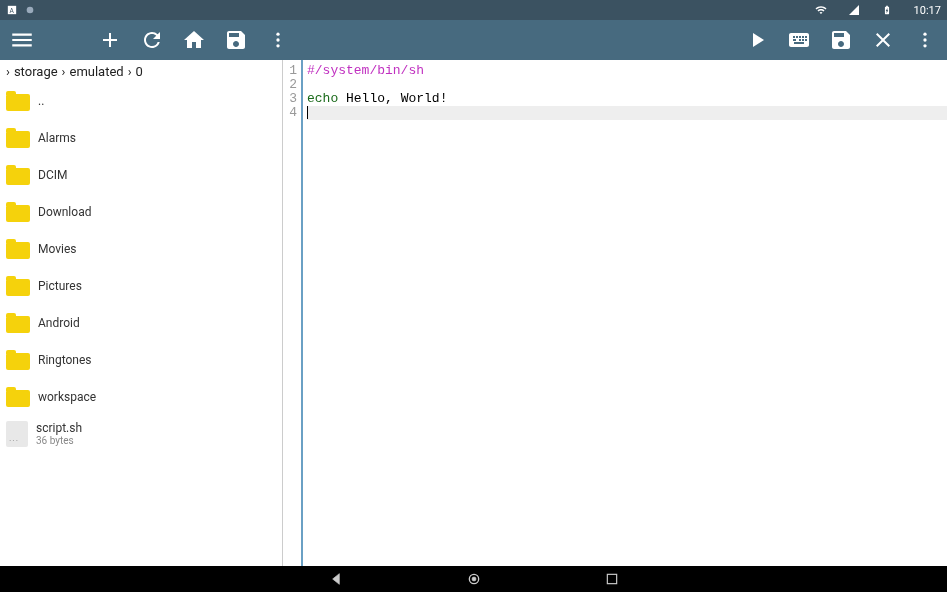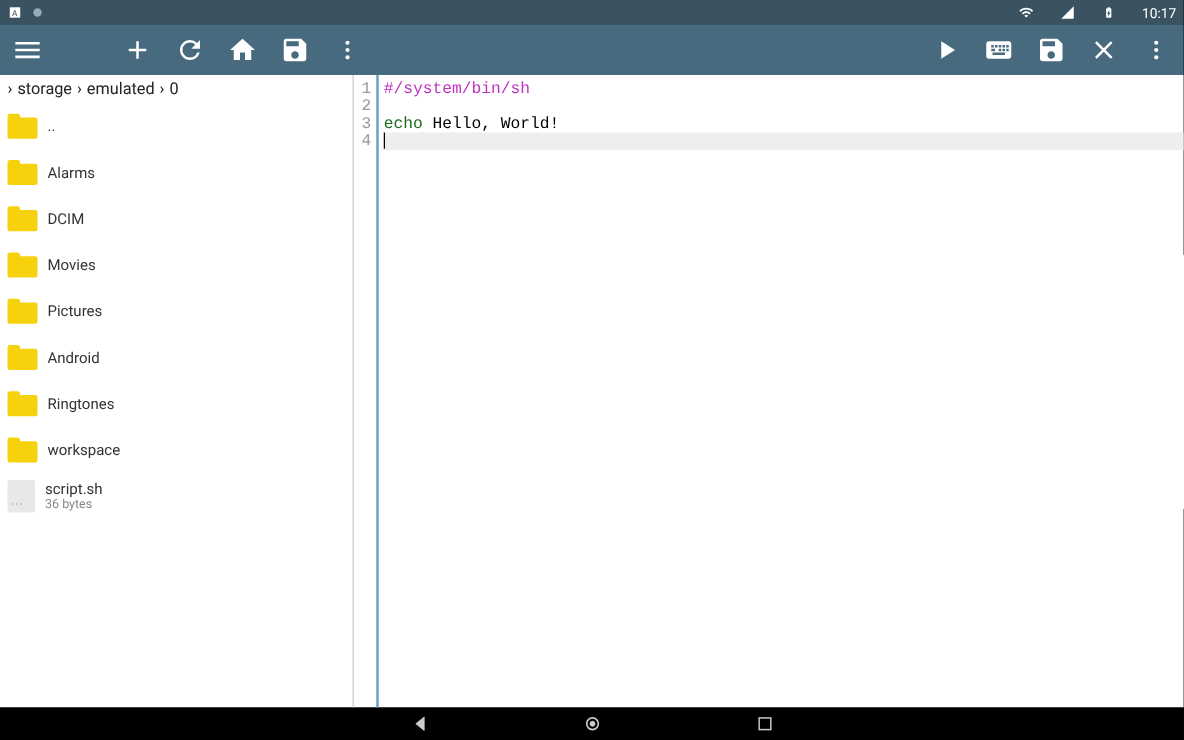--- a/index.html
+++ b/index.html
@@ -209,20 +209,26 @@
         <div class="file-item">
           <div class="folder-icon"></div>
           <div class="file-text">
             <span class="file-label">Alarms</span>
           </div>
         </div>
         <div class="file-item">
           <div class="folder-icon"></div>
           <div class="file-text">
             <span class="file-label">DCIM</span>
+          </div>
+        </div>
+        <div class="file-item">
+          <div class="folder-icon"></div>
+          <div class="file-text">
+            <span class="file-label">Download</span>
           </div>
         </div>
         <div class="file-item">
           <div class="folder-icon"></div>
           <div class="file-text">
             <span class="file-label">Movies</span>
           </div>
         </div>
         <div class="file-item">
           <div class="folder-icon"></div>

